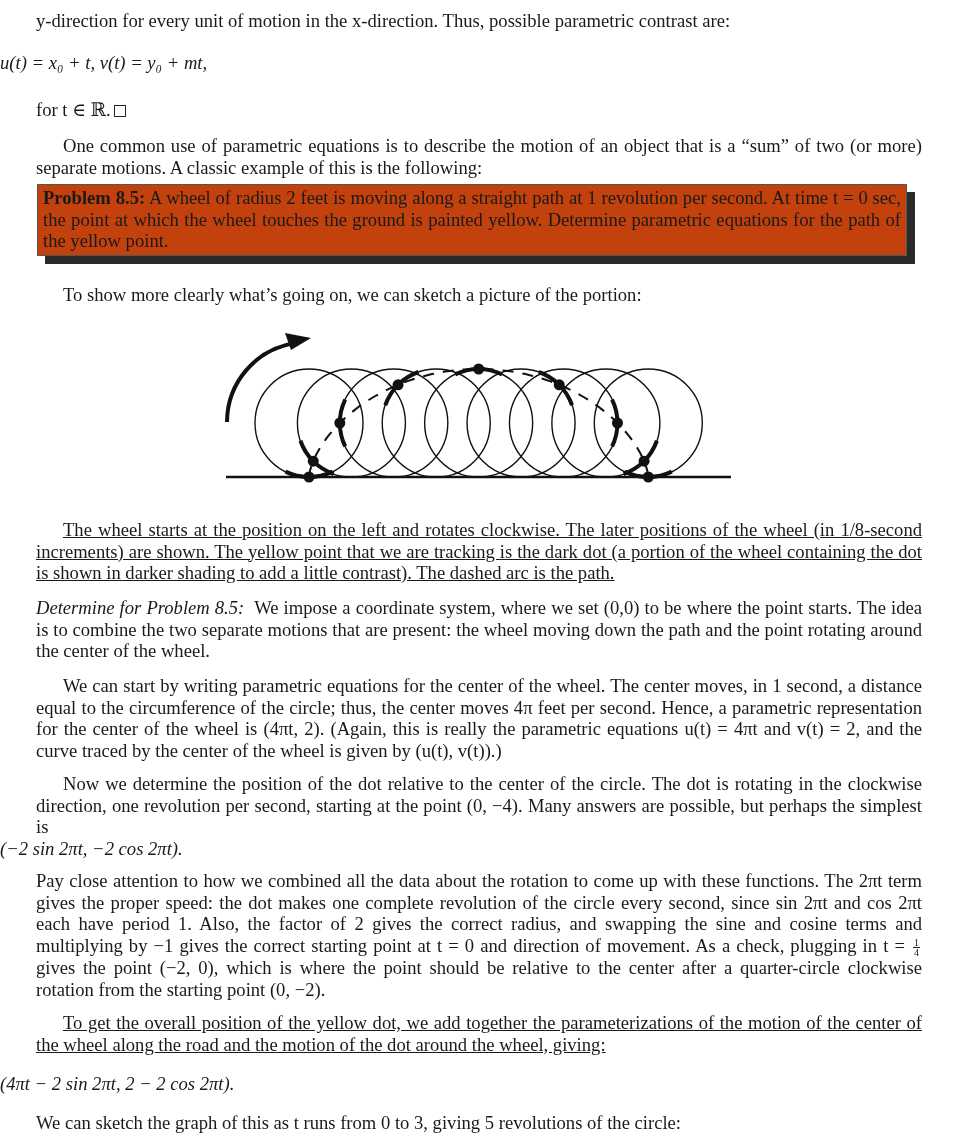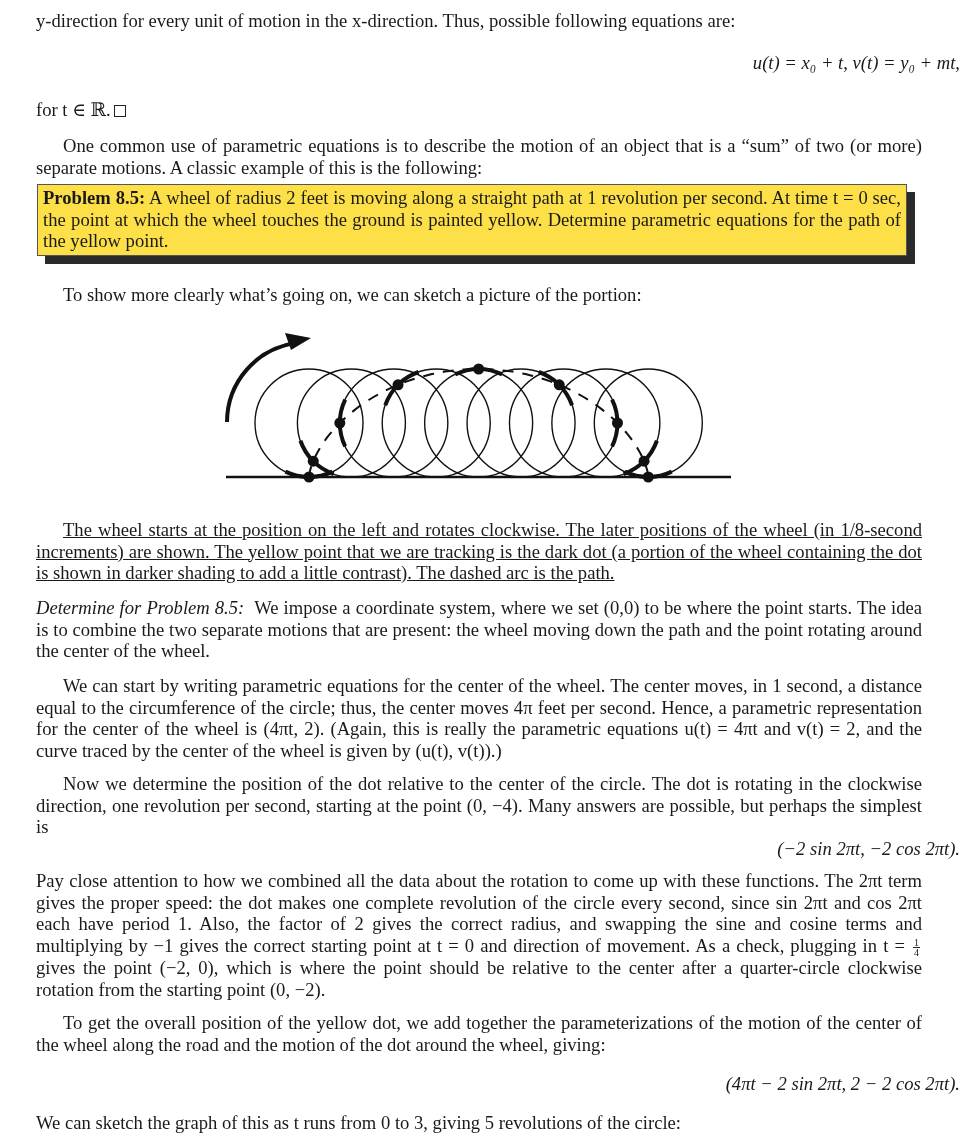--- a/index.html
+++ b/index.html
@@ -3,39 +3,39 @@
 <meta charset="utf-8">
 <style>
   html, body { margin: 0; padding: 0; background: #ffffff; }
   body {
     width: 960px; height: 1144px; overflow: hidden; position: relative;
     font-family: "Liberation Serif", "DejaVu Serif", serif;
     color: #1a1a1a; font-size: 18.6px; line-height: 21.6px;
   }
   .p { position: absolute; left: 36px; width: 886px; text-align: justify; margin: 0; }
   .p.indent { text-indent: 27px; }
-  .center { position: absolute; left: 0; width: 960px; text-align: right; margin: 0; }
+  .center { position: absolute; left: 0; width: 960px; text-align: left; margin: 0; }
   i, .it { font-style: italic; }
   .qed { display: inline-block; width: 10px; height: 10px; border: 1px solid #222; vertical-align: -1px; margin-left: 3px; }
   .box {
     position: absolute; left: 37px; top: 184px; width: 864px; height: 70px;
-    background: #fde047; border: 1.5px solid #555; padding: 0 0 0 4px;
+    background: #c2410c; border: 1.5px solid #555; padding: 0 0 0 4px;
     box-shadow: 8px 8px 0 #2a2a2a;
   }
   .box .txt { position: absolute; left: 5px; top: 2px; width: 858px; text-align: justify; }
   .box b { font-weight: bold; }
   .frac { display: inline-block; vertical-align: middle; text-align: center; font-size: 10px; line-height: 9px; margin: 0 2px; }
   .frac span { display: block; }
   .frac .num { border-bottom: 1px solid #222; padding: 0 1px; }
   svg#fig { position: absolute; left: 0; top: 0; }
 </style>
 </head>
 <body>
 
-<p class="p" style="top:10px;">y-direction for every unit of motion in the x-direction. Thus, possible following equations are:</p>
+<p class="p" style="top:10px;">y-direction for every unit of motion in the x-direction. Thus, possible parametric contrast are:</p>
 <p class="center it" style="top:52px;">u(t) = x₀ + t, v(t) = y₀ + mt,</p>
 <p class="p" style="top:99px;"><span>for t ∈ ℝ.</span><span class="qed"></span></p>
 
 <p class="p indent" style="top:135px;">One common use of parametric equations is to describe the motion of an object that is a “sum” of two (or more) separate motions. A classic example of this is the following:</p>
 
 <div class="box">
   <div class="txt"><b>Problem 8.5:</b> <span>A wheel of radius 2 feet is moving along a straight path at 1 revolution per second.  At time t = 0 sec, the point at which the wheel touches the ground is painted yellow. Determine parametric equations for the path of the yellow point.</span></div>
 </div>
 
 <p class="p indent" style="top:284px;">To show more clearly what’s going on, we can sketch a picture of the portion:</p>
@@ -84,15 +84,15 @@
 
 <p class="p" style="top:597px;"><i>Determine for Problem 8.5:</i>&nbsp; <span>We impose a coordinate system, where we set (0,0) to be where the point starts. The idea is to combine the two separate motions that are present: the wheel moving down the path and the point rotating around the center of the wheel.</span></p>
 
 <p class="p indent" style="top:675px;">We can start by writing parametric equations for the center of the wheel.  The center moves, in 1 second, a distance equal to the circumference of the circle; thus, the center moves 4π feet per second.  Hence, a parametric representation for the center of the wheel is (4πt, 2). (Again, this is really the parametric equations u(t) = 4πt and v(t) = 2, and the curve traced by the center of the wheel is given by (u(t), v(t)).)</p>
 
 <p class="p indent" style="top:773px;">Now we determine the position of the dot relative to the center of the circle. The dot is rotating in the clockwise direction, one revolution per second, starting at the point (0, −4).  Many answers are possible, but perhaps the simplest is</p>
 <p class="center it" style="top:838px;">(−2 sin 2πt, −2 cos 2πt).</p>
 
 <p class="p" style="top:870px;"><span>Pay close attention to how we combined all the data about the rotation to come up with these functions. The 2πt term gives the proper speed: the dot makes one complete revolution of the circle every second, since sin 2πt and cos 2πt each have period 1. Also, the factor of 2 gives the correct radius, and swapping the sine and cosine terms and multiplying by −1 gives the correct starting point at t = 0 and direction of movement.  As a check, plugging in t =</span> <span class="frac"><span class="num">1</span><span>4</span></span> <span>gives the point (−2, 0), which is where the point should be relative to the center after a quarter-circle clockwise rotation from the starting point (0, −2).</span></p>
 
-<p class="p indent" style="top:1012px;">To get the overall position of the yellow dot, we add together the parameterizations of the motion of the center of the wheel along the road and the motion of the dot around the wheel, giving:</p>
+<p class="p indent" style="top:1012px;text-decoration:underline;">To get the overall position of the yellow dot, we add together the parameterizations of the motion of the center of the wheel along the road and the motion of the dot around the wheel, giving:</p>
 <p class="center it" style="top:1073px;">(4πt − 2 sin 2πt, 2 − 2 cos 2πt).</p>
 <p class="p" style="top:1112px;">We can sketch the graph of this as t runs from 0 to 3, giving 5 revolutions of the circle:</p>
 
 </body></html>

